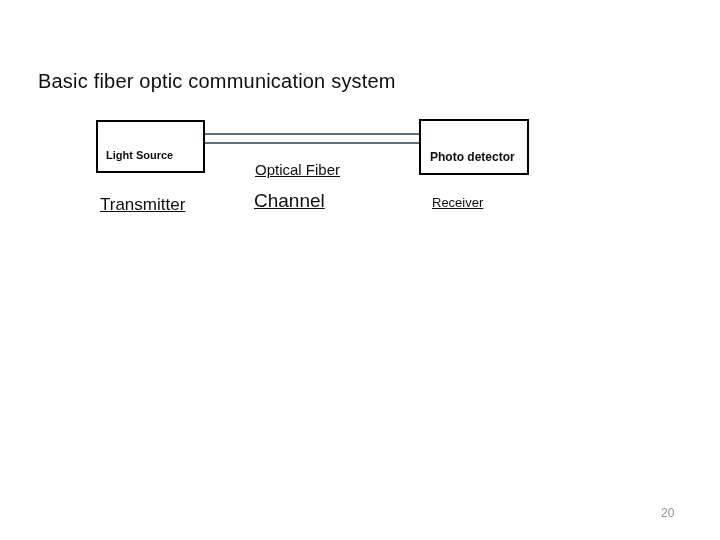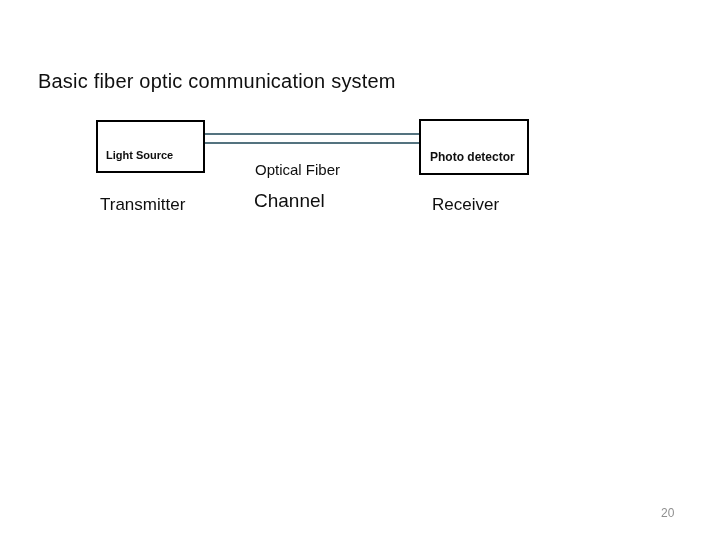--- a/index.html
+++ b/index.html
@@ -48,25 +48,26 @@
     width: 214px;
     height: 2px;
     background: var(--fiber-line, #54737f);
   }
   .line-top    { top: 133px; }
   .line-bottom { top: 142px; }
   .label {
     position: absolute;
     color: var(--text, #0f0f0f);
     white-space: nowrap;
+    text-decoration: underline;
   }
   .optical-fiber { left: 255px; top: 161px; font-size: 15px; }
   .channel       { left: 254px; top: 190px; font-size: 19px; }
   .transmitter   { left: 100px; top: 195px; font-size: 17px; }
-  .receiver      { left: 432px; top: 195px; font-size: 17px; }
+  .receiver      { left: 432px; top: 195px; font-size: 13px; }
   .page-number {
     position: absolute;
     left: 661px;
     top: 506px;
     font-size: 12px;
     color: var(--page-number, #8f8f8f);
   }
 </style>
 </head>
 <body>

